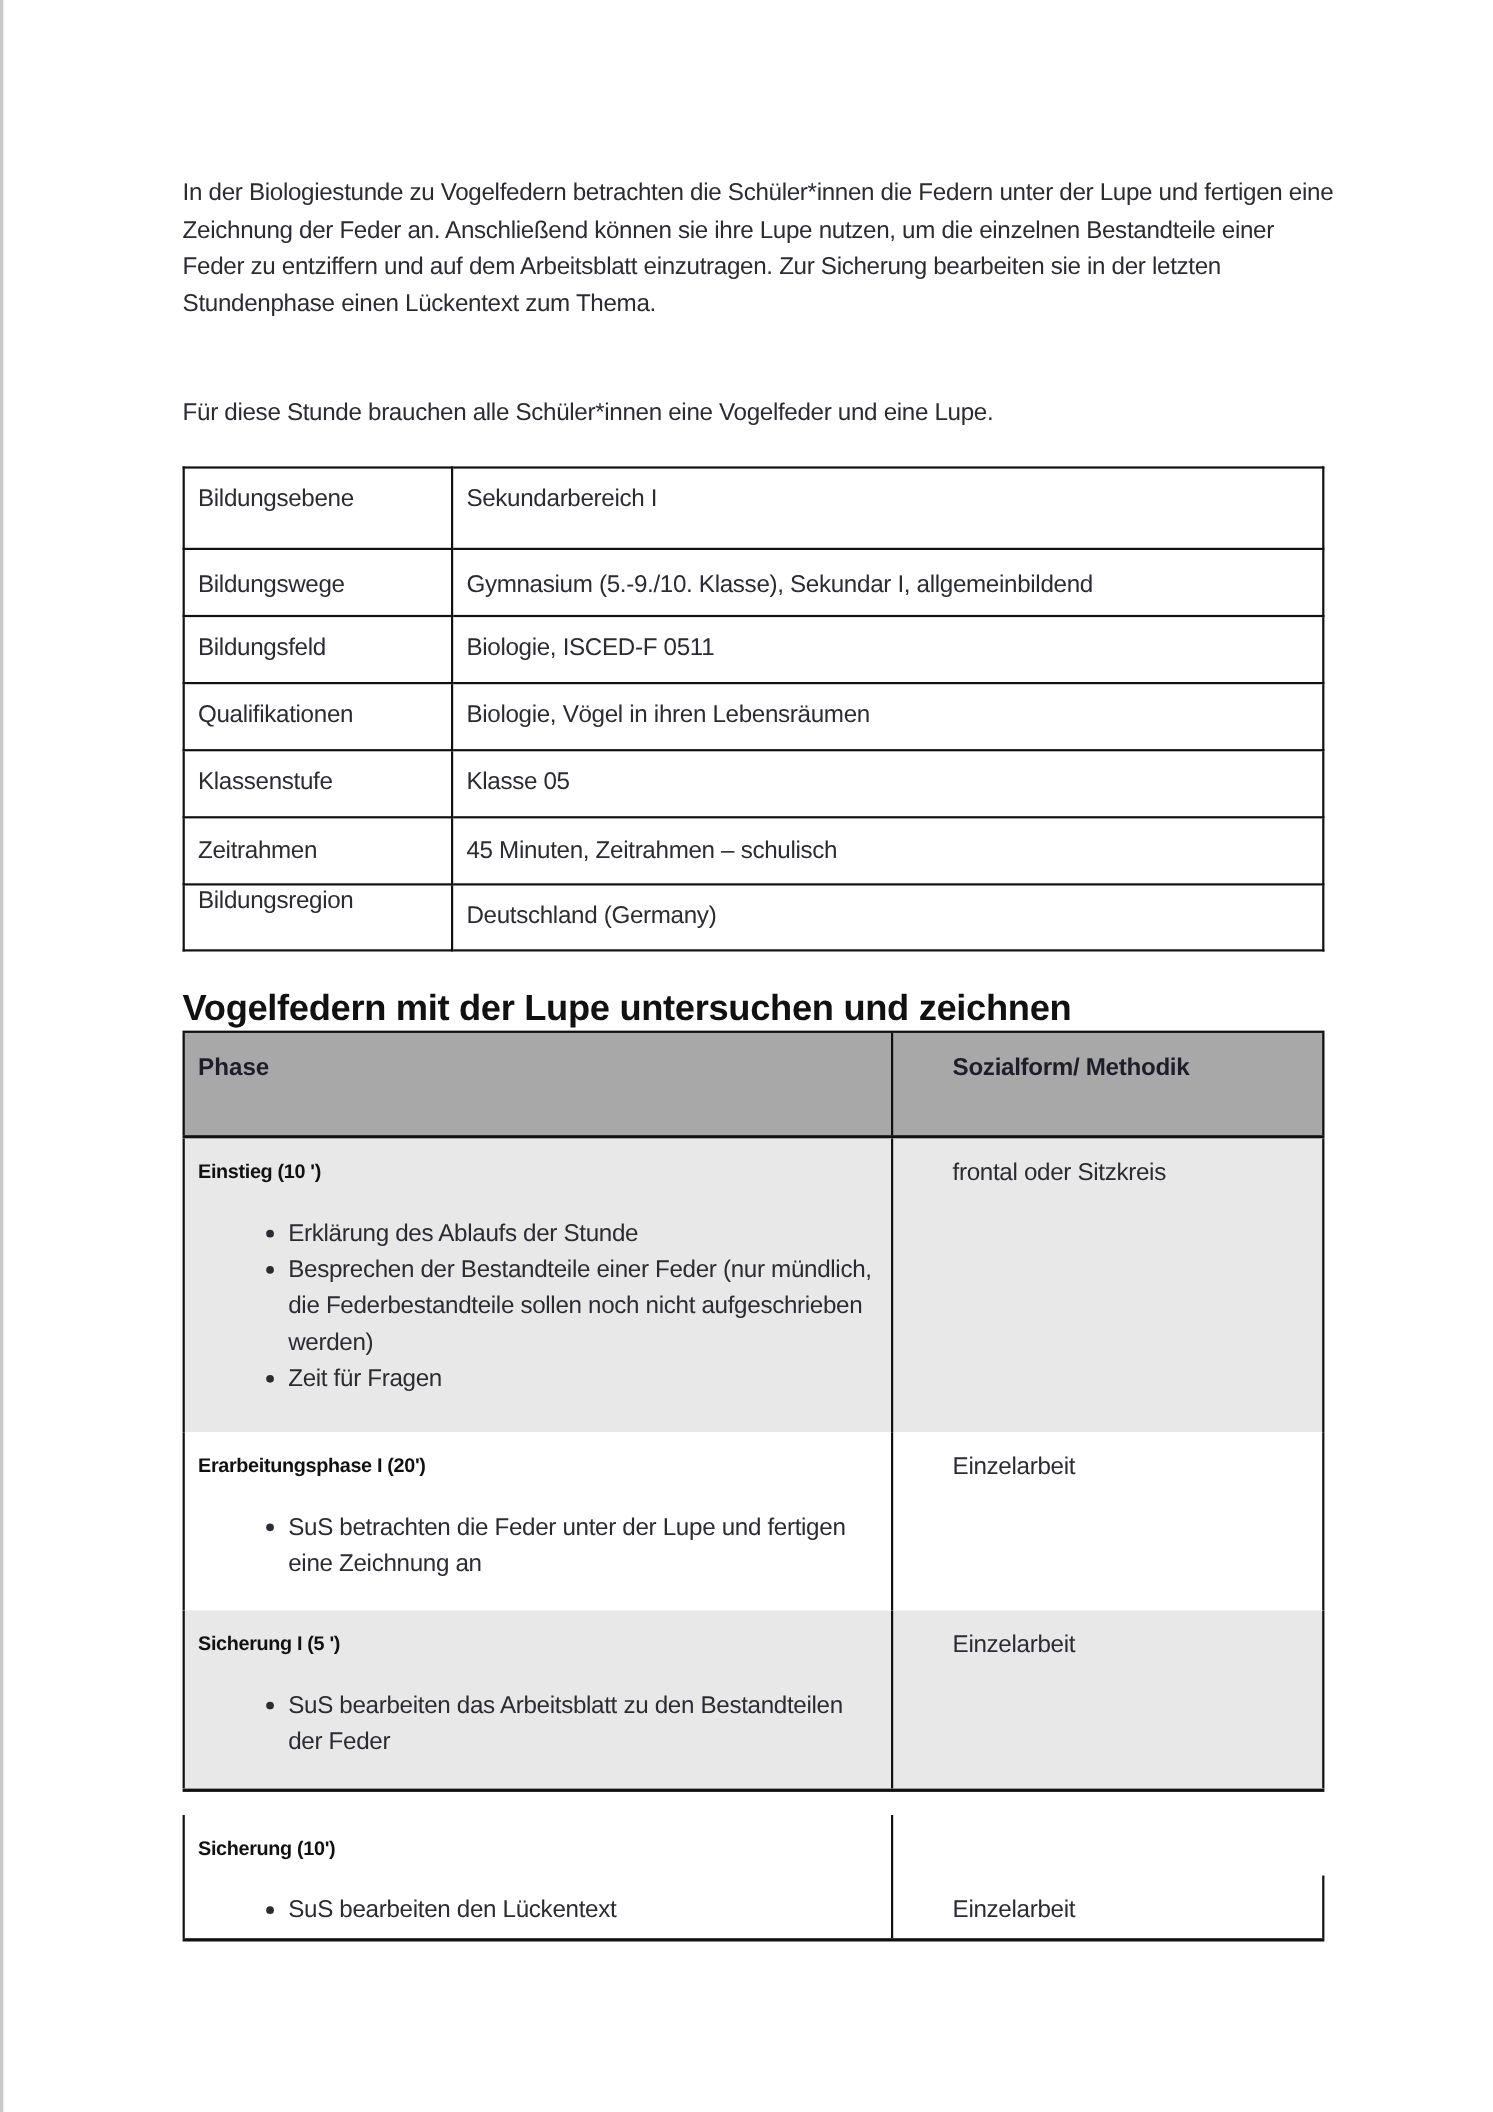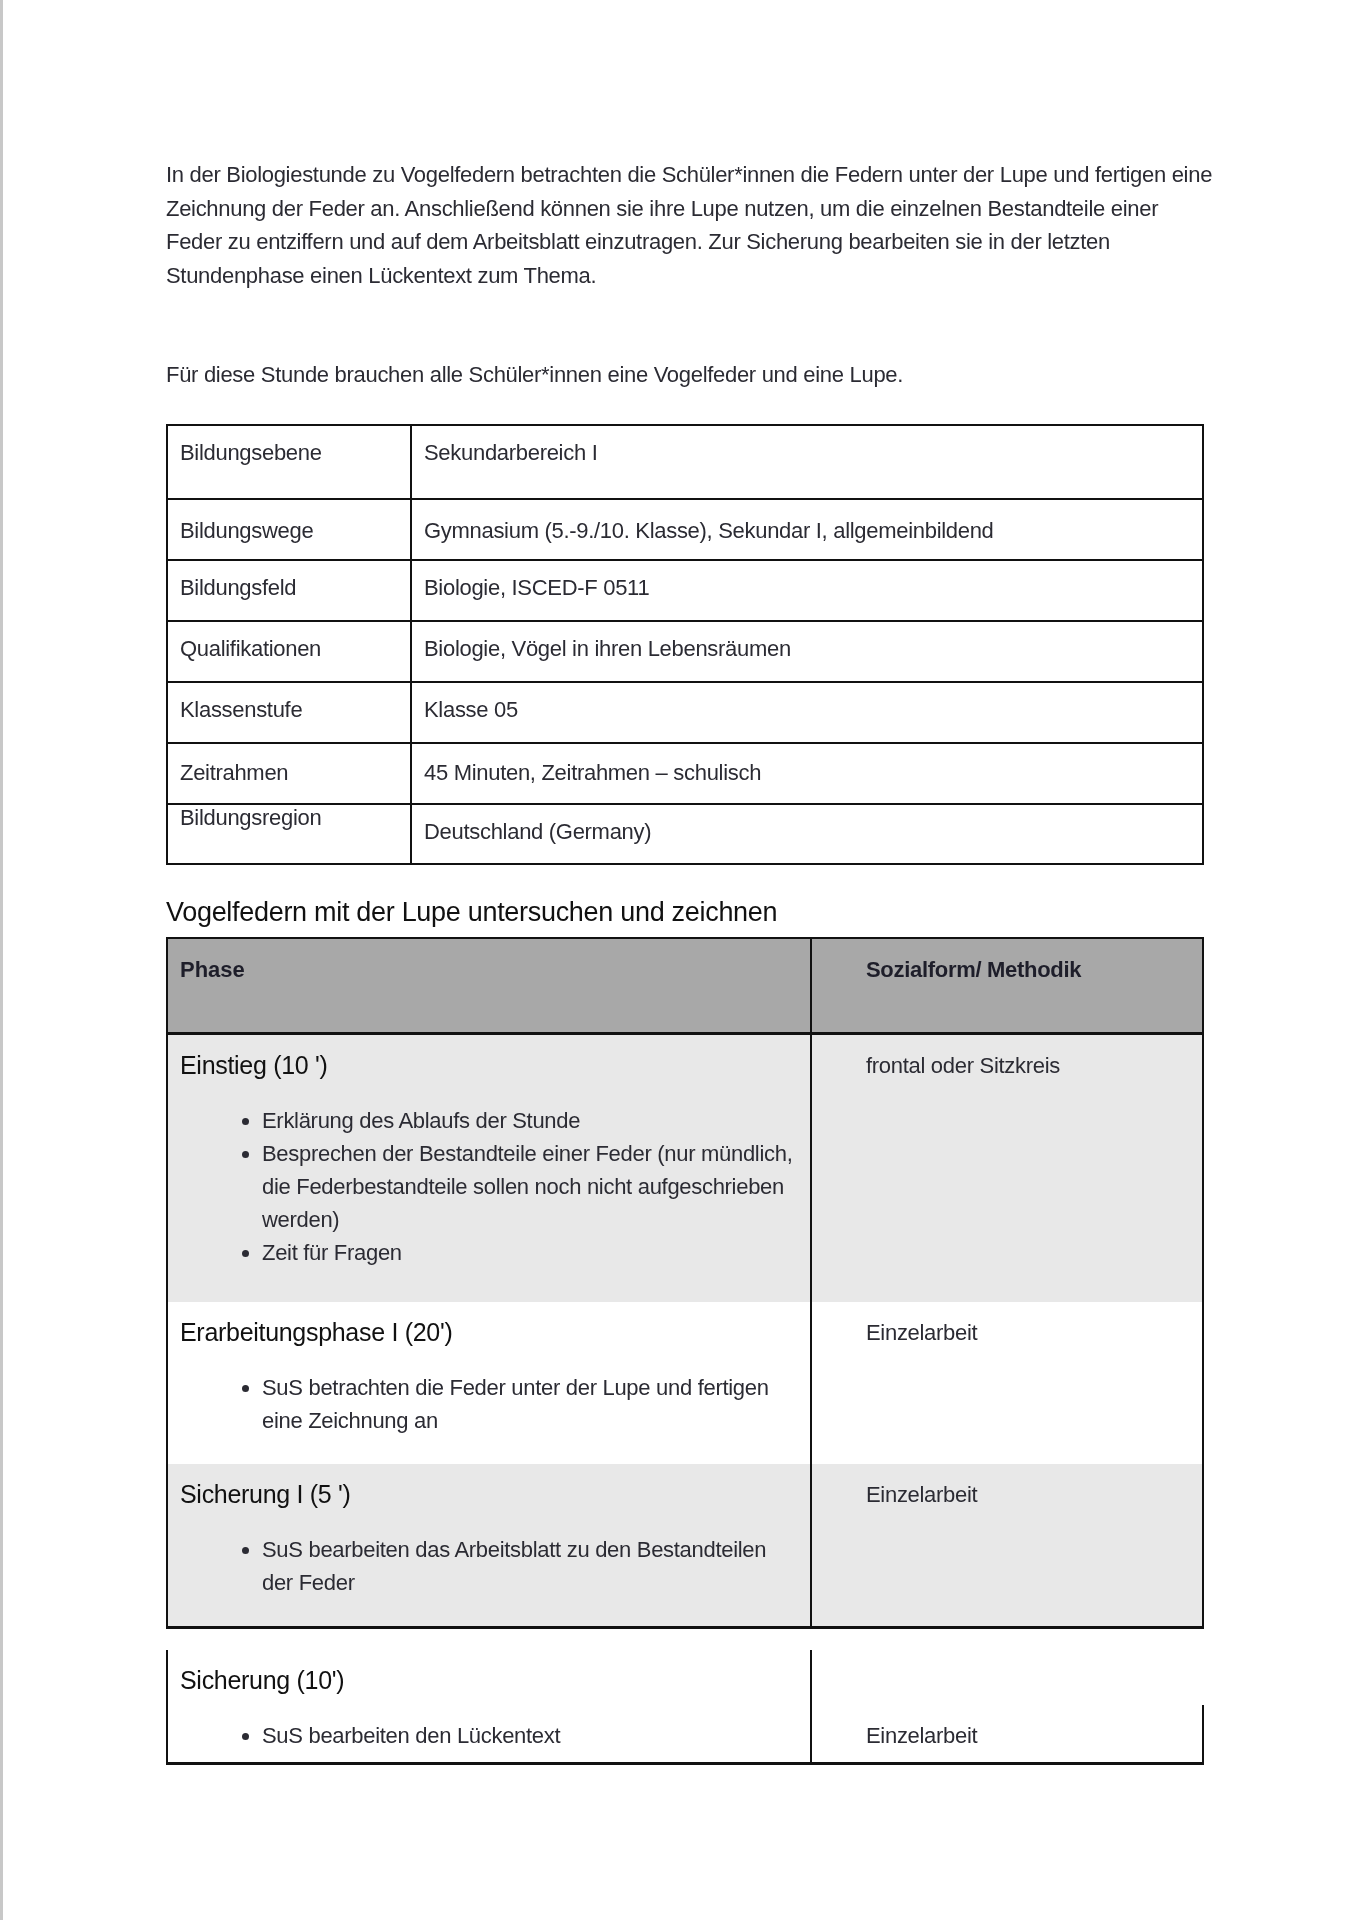--- a/index.html
+++ b/index.html
@@ -10,31 +10,31 @@
   .page-edge { position: absolute; left: 0; top: 0; width: 3px; height: 1920px; background: #c8c8c8; }
   .content { position: absolute; left: 166px; top: 0; width: 1038px; }
   .intro { position: absolute; left: 0; top: 158px; width: 1050px; font-size: 22px; line-height: 33.5px; letter-spacing: -0.3px; margin: 0; }
   .need { position: absolute; left: 0; top: 358px; font-size: 22px; line-height: 33px; letter-spacing: -0.3px; margin: 0; }
 
   table.meta { position: absolute; left: 0; top: 424px; width: 1038px; border-collapse: collapse; font-size: 22px; letter-spacing: -0.3px; }
   table.meta td { border: 2.5px solid #111; padding: 0 12px; vertical-align: top; }
   table.meta td.k { width: 218px; }
   table.meta td span { display: block; }
 
-  .h2 { position: absolute; left: 0; top: 897px; font-size: 27px; font-weight: normal; color: #111; letter-spacing: -0.3px; margin: 0; }
+  .h2 { position: absolute; left: 0; top: 897px; font-size: 33px; font-weight: bold; color: #111; letter-spacing: -0.3px; margin: 0; }
 
   .phase-table { position: absolute; left: 0; top: 937px; width: 1038px; }
   .prow { position: relative; display: flex; }
   .prow .c1 { width: 646px; box-sizing: border-box; padding: 14px 12px 10px 12px; border-left: 2.5px solid #111; border-right: 2.5px solid #111; }
   .prow .c2 { flex: 1; box-sizing: border-box; padding: 14px 12px 10px 12px; border-right: 2.5px solid #111; font-size: 22px; line-height: 33px; letter-spacing: -0.3px; margin-left: 42px; }
   .prow.head { background: #a8a8a8; height: 93px; border-top: 2.5px solid #111; border-bottom: 3px solid #111; }
   .prow.head .c1, .prow.head .c2 { font-weight: bold; font-size: 22px; line-height: 33px; color: #1e1e2a; }
   .prow.shade { background: #e8e8e8; }
   .prow.white { background: #ffffff; }
-  .ptitle { font-weight: normal; font-size: 25px; line-height: 33px; color: #111; letter-spacing: -0.3px; }
+  .ptitle { font-weight: bold; font-size: 18px; line-height: 33px; color: #111; letter-spacing: -0.3px; }
   ul.bl { margin: 22px 0 0 0; padding: 0 0 0 82px; font-size: 22px; line-height: 33px; letter-spacing: -0.3px; }
   ul.bl li { padding-left: 0; }
   .prow.last { border-bottom: 3px solid #111; }
   .prow.sep-top { border-top: 3px solid #111; align-items: flex-end; }
 </style>
 </head>
 <body>
 
 <div class="page-edge"></div>
 

